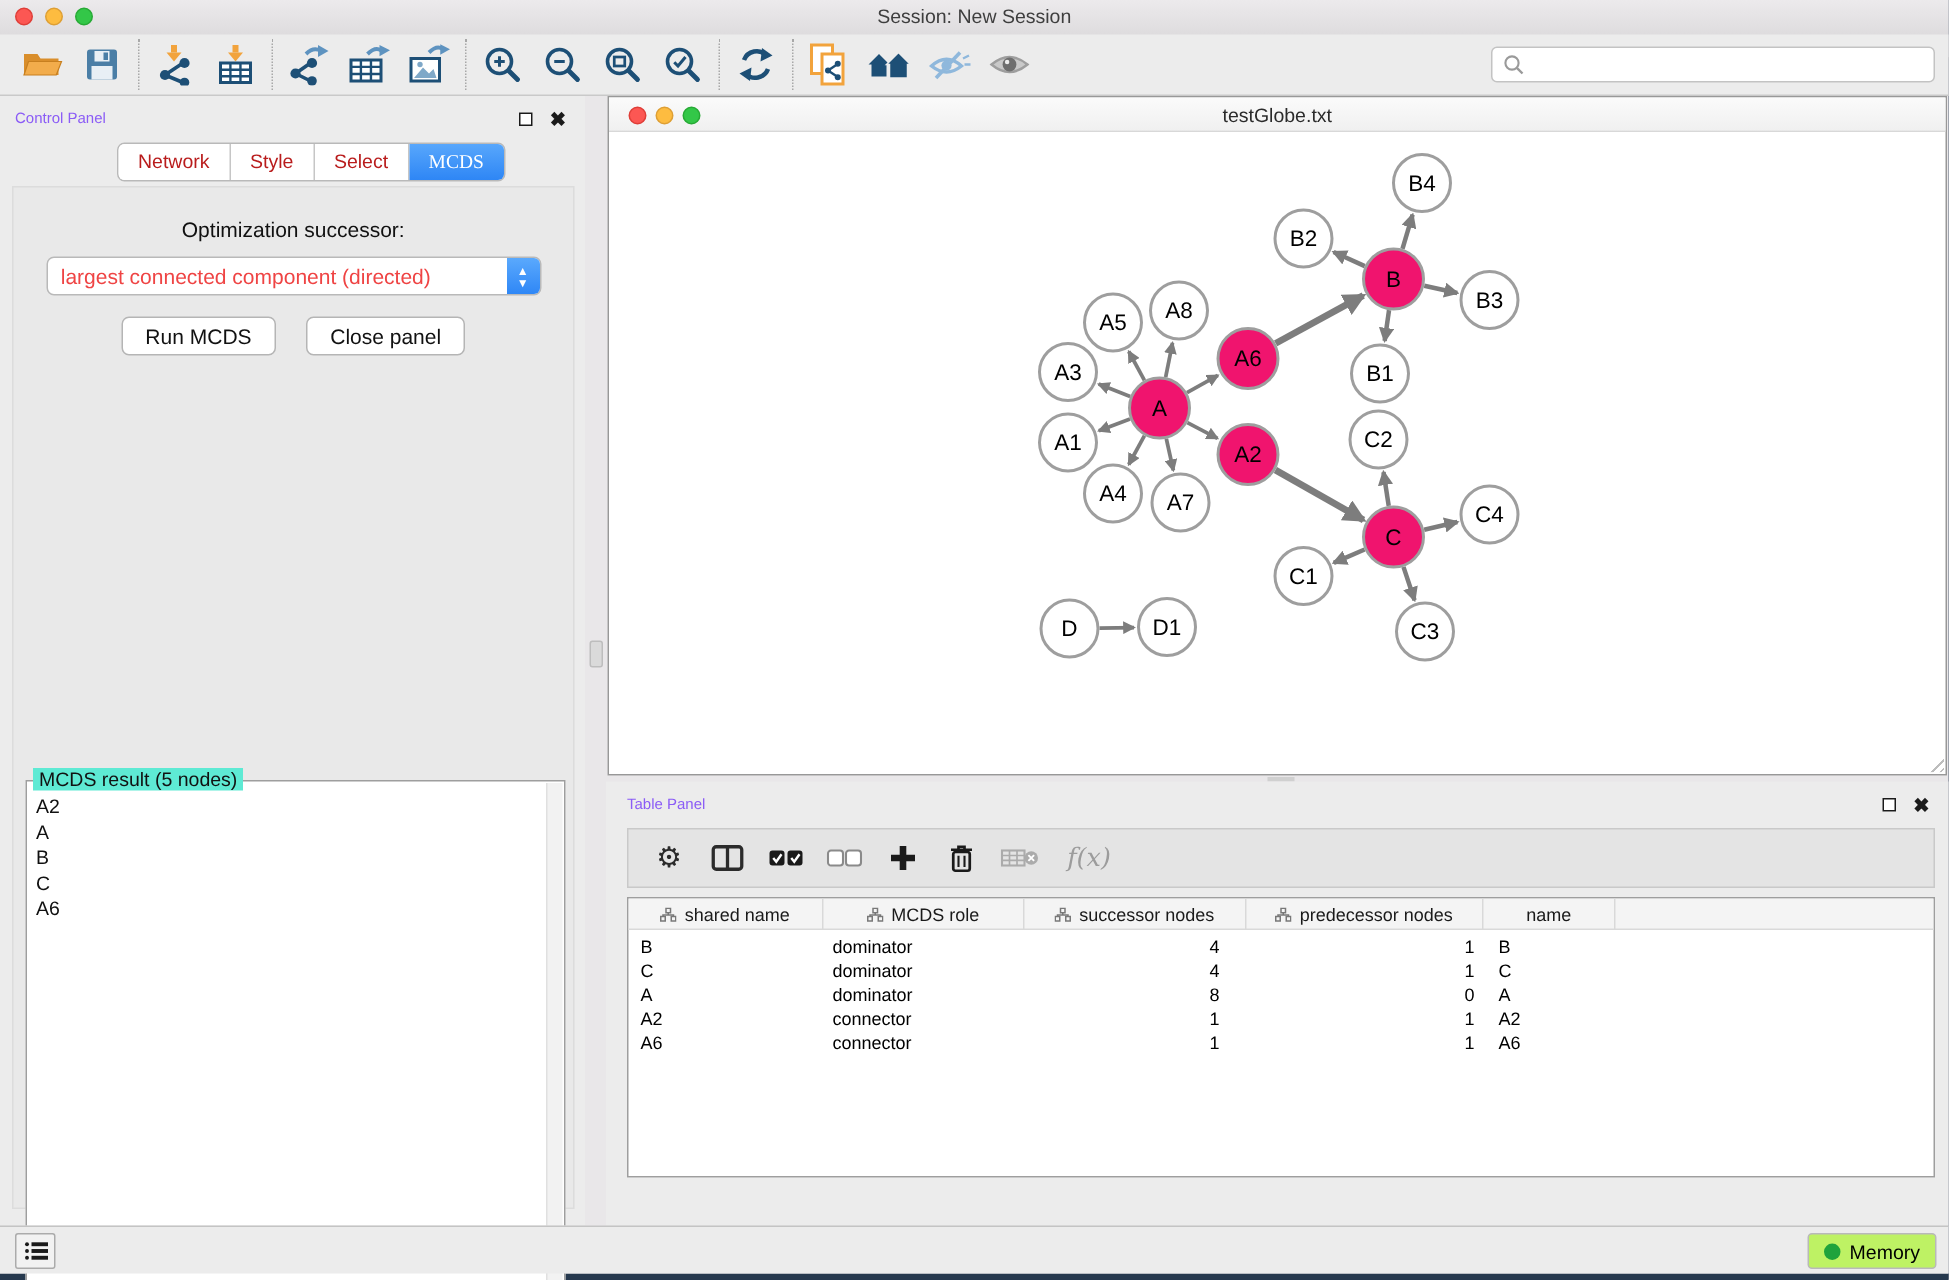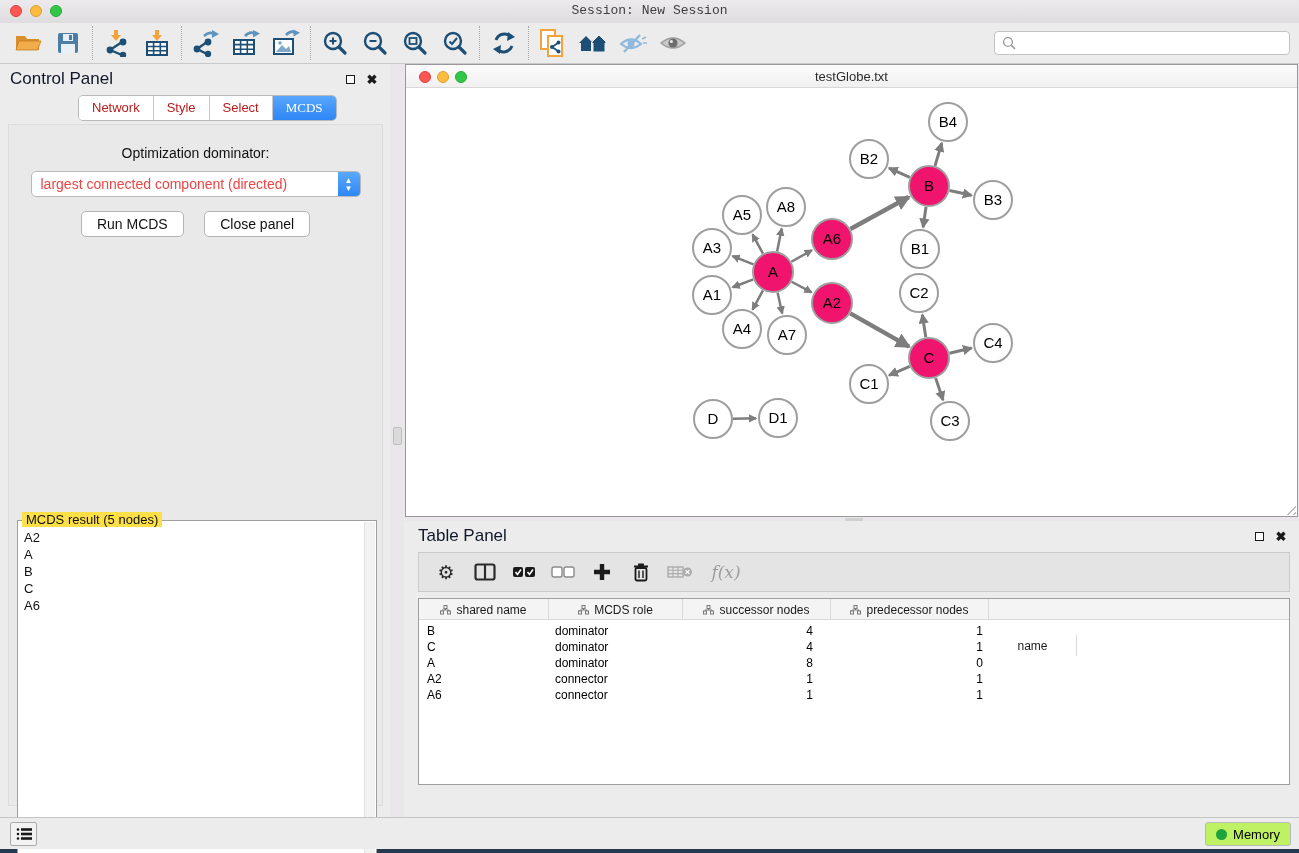--- a/index.html
+++ b/index.html
@@ -1,41 +1,41 @@
 <!DOCTYPE html>
 <html><head>
 <meta charset="utf-8">
 <style>
   * { margin:0; padding:0; box-sizing:border-box; }
   html,body { width:1299px; height:853px; font-family:"Liberation Sans", sans-serif; background:#26394E; overflow:hidden; }
   .app { position:absolute; left:0; top:0; width:1299px; height:849px; background:#E9E7E9; }
 
   
   .titlebar { position:absolute; left:0; top:0; width:1299px; height:39px;
-    background:linear-gradient(#ECEAEC,#D5D3D5); border-bottom:1px solid #AFAFAF;font-family:Liberation Mono, monospace; }
+    background:linear-gradient(#ECEAEC,#D5D3D5); border-bottom:1px solid #AFAFAF; }
   .tl { position:absolute; top:5px; width:12px; height:12px; border-radius:50%; }
   .tl.red { left:10px; background:#FC5753; border:1px solid #DF3E38; }
   .tl.yellow { left:30px; background:#FDBC40; border:1px solid #DE9F34; }
   .tl.green { left:50px; background:#33C748; border:1px solid #27AA35; }
   .titlebar .title { position:absolute; left:0; right:0; top:3px; text-align:center; font-size:13px; color:#3E3E3E; }
 
   
   .toolbar { position:absolute; left:0; top:23px; width:1299px; height:41px; background:#ECECEC;
     border-bottom:1px solid #C9C9C9; display:flex; align-items:center; }
   .tbtn { width:40px; height:32px; display:flex; align-items:center; justify-content:center; }
   .tsep { width:1px; height:34px; margin:0 4px; border-left:1px dotted #A8A8A8; }
   .searchwrap { position:absolute; right:9px; top:8px; width:296px; height:24px; background:#fff;
     border:1px solid #C3C3C3; border-radius:4px; display:flex; align-items:center; }
   .searchwrap svg { margin:0 4px 0 7px; }
   .searchwrap input { border:none; outline:none; flex:1; font-size:13px; background:transparent; height:20px; }
 
   
   .cpanel { position:absolute; left:0; top:64px; width:390px; height:753px; background:#ECECEC; }
   .panel-head { height:30px; display:flex; align-items:center; padding:0 10px; }
-  .panel-head .ptitle { font-size:17px; color:#0f172a; flex:1; }
+  .panel-head .ptitle { font-size:10px; color:#8b5cf6; flex:1; }
   .wbtn { width:16px; height:16px; display:flex; align-items:center; justify-content:center; margin-left:6px; }
   .float-glyph { width:9px; height:9px; border:1.5px solid #1A1A1A; background:#fff; }
   .close-glyph { font-size:13px; font-weight:bold; color:#1A1A1A; line-height:1; }
 
   .seg { display:inline-flex; border:1px solid #B9B9B9; border-radius:5px; overflow:hidden; background:#fff; }
   .seg .tab { padding:4px 13px; font-size:13px; color:#b91c1c; border-right:1px solid #C6C6C6; background:#fff; cursor:default; }
   .seg .tab:last-child { border-right:none;font-family:Liberation Serif, serif; }
   .seg .tab.active { background:linear-gradient(#58A7FC,#2E86F5); color:#fff; border-right-color:#2E86F5; }
   .cp-tabs { position:absolute; left:78px; top:31px; }
 
@@ -45,21 +45,21 @@
     border:1px solid #B9B9B9; border-radius:5px; display:flex; align-items:center; }
   .combo .val { flex:1; font-size:14px; padding-left:9px; color:#ef4444; white-space:nowrap; }
   .combo .step { width:22px; height:24px; border-radius:0 4px 4px 0; background:linear-gradient(#5AA9FD,#2F87F6);
     display:flex; flex-direction:column; align-items:center; justify-content:center; gap:1px; }
   .combo .step span { color:#fff; font-size:8px; line-height:7px; }
   .btnrow { margin-top:14px; text-align:center; }
   .pushbtn { display:inline-block; background:#fff; border:1px solid #B5B5B5; border-radius:5px;
     font-size:14px; color:#111; padding:4px 15px; margin:0 8px; }
 
   .groupbox { position:absolute; left:8px; top:395px; width:360px; height:338px; border:1px solid #9E9E9E; background:#fff; }
-  .groupbox .legend { position:absolute; top:-9px; left:4px; background:#fde047; padding:0 4px; font-size:13px; color:#111;text-align:center; }
+  .groupbox .legend { position:absolute; top:-9px; left:4px; background:#5eead4; padding:0 4px; font-size:13px; color:#111;text-align:center; }
   .result-list { position:absolute; inset:8px 12px 2px 2px; overflow:hidden; }
   .result-item { font-size:13px; color:#111; padding:1px 4px; line-height:15px; }
   .vtrack { position:absolute; right:1px; top:1px; bottom:1px; width:11px; background:#F2F2F2; border-left:1px solid #E0E0E0; }
 
   
   .vdiv-handle { position:absolute; left:393px; top:427px; width:9px; height:18px; background:#DADADA; border:1px solid #BDBDBD; border-radius:2px; }
   .hdiv-handle { position:absolute; left:845px; top:518px; width:18px; height:3px; background:#D0D0D0; }
 
   
   .netwin { position:absolute; left:405px; top:64px; width:893px; height:453px; background:#fff; border:1px solid #989898; }
@@ -83,21 +83,21 @@
   .datatable { position:absolute; left:14px; top:77px; width:872px; height:187px; background:#fff; border:1px solid #9E9E9E; overflow:hidden; }
   .thead { display:flex; height:21px; border-bottom:1px solid #D9D9D9; background:#F4F4F4; }
   .th { display:flex; align-items:center; justify-content:center; gap:5px; font-size:12px; color:#1A1A1A;
     border-right:1px solid #D9D9D9; height:21px; }
   .trow { display:flex; height:16px; }
   .td { font-size:12px; color:#000; line-height:16px; white-space:nowrap; overflow:hidden; }
   .c0 { width:130px; padding-left:8px; }
   .c1 { width:134px; padding-left:6px; }
   .c2 { width:148px; text-align:right; padding-right:18px; }
   .c3 { width:158px; text-align:right; padding-right:6px; }
-  .c4 { width:88px; padding-left:10px;margin-top:36px; }
+  .c4 { width:88px; padding-left:10px; }
   .tbody { padding-top:3px; }
 
   .bottom-tabs { position:absolute; left:0; right:0; top:268px; text-align:center; }
 
   
   .statusbar { position:absolute; left:0; top:817px; width:1299px; height:32px; background:#ECECEC; border-top:1px solid #C4C4C4; }
   .listbtn { position:absolute; left:10px; top:4px; width:27px; height:24px; background:#F2F2F2; border:1px solid #ABABAB; border-radius:2px;
     display:flex; align-items:center; justify-content:center; }
   .membtn { position:absolute; right:8px; top:4px; height:24px; background:#bef264; border:1px solid #B9B9B9; border-radius:3px;
     display:flex; align-items:center; padding:0 10px; gap:6px; font-size:13px; color:#000; }
@@ -267,21 +267,21 @@
           <span class="close-glyph">✖</span>
         </span>
     </div>
     <div class="seg cp-tabs">
         <div class="tab">Network</div>
         <div class="tab">Style</div>
         <div class="tab">Select</div>
         <div class="tab active">MCDS</div>
       </div>
     <div class="cp-content">
-      <div class="opt-label">Optimization dominator:</div>
+      <div class="opt-label">Optimization successor:</div>
       <div class="combo">
         <span class="val">largest connected component (directed)</span>
         <span class="step">
             <span>▲</span>
             <span>▼</span>
           </span>
       </div>
       <div class="btnrow">
         <span class="pushbtn">Run MCDS</span>
         <span class="pushbtn">Close panel</span>

